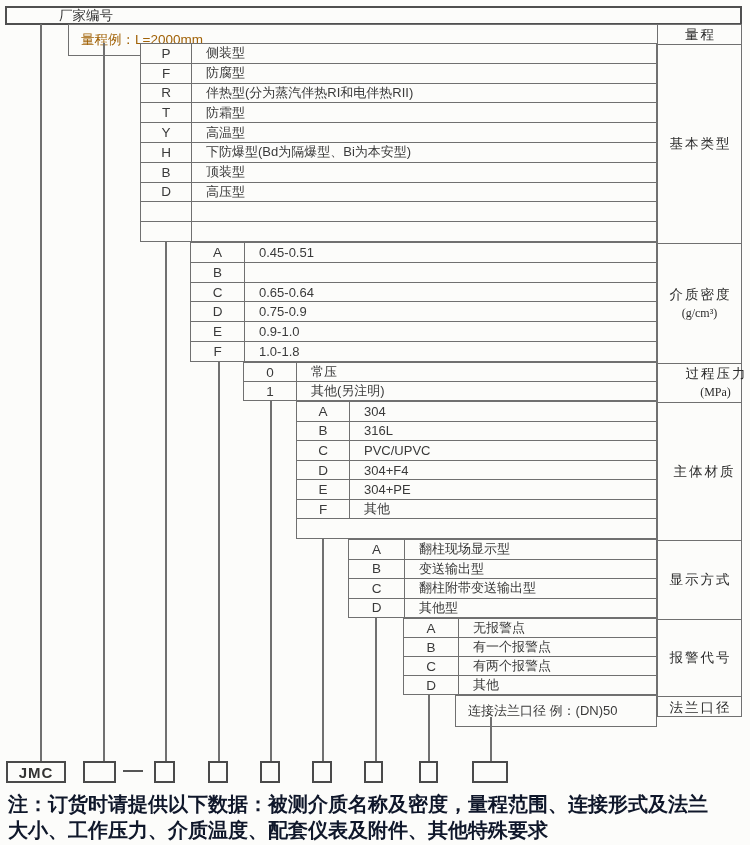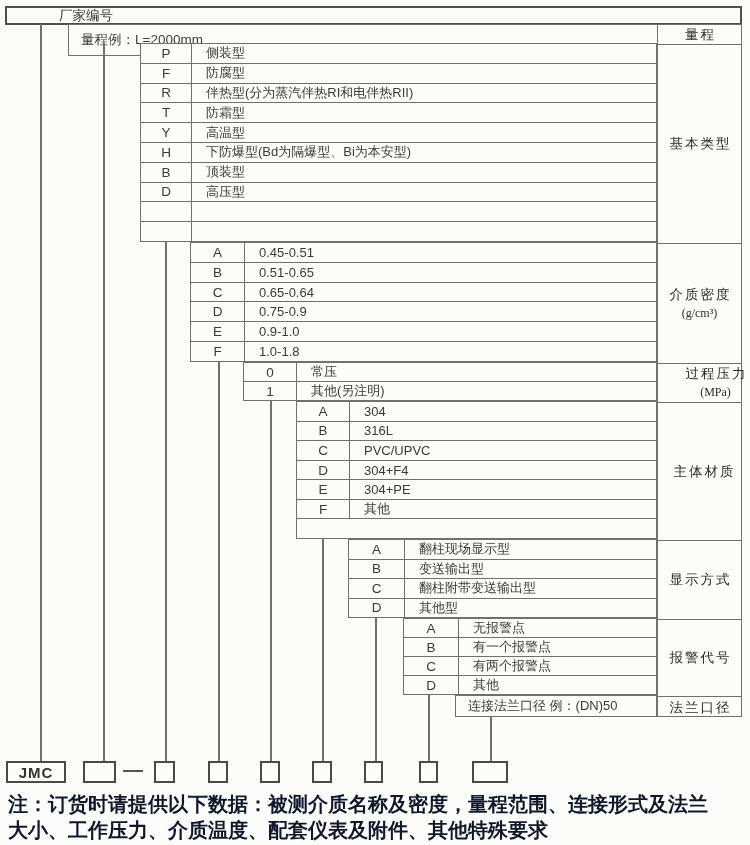--- a/index.html
+++ b/index.html
@@ -11,21 +11,21 @@
   .top-box{
     position:absolute;left:5px;top:6px;width:737px;height:19px;
     border:2px solid #4f4f4f;box-sizing:border-box;display:flex;align-items:center;
     font-size:13.5px;color:#333;background:#fcfcfa;
   }
   .top-box span{padding-left:52px;}
   
   .range-box{
     position:absolute;left:68px;top:24px;width:590px;height:32px;
     border:1px solid #707070;box-sizing:border-box;display:flex;align-items:center;
-    font-size:13.5px;color:#404040;background:#fcfcfa;
+    font-size:13.5px;color:#a16207;background:#fcfcfa;
   }
   .range-box span{padding-left:12px;}
   
   .opt-table{
     position:absolute;border:1px solid #707070;box-sizing:border-box;
     display:flex;flex-direction:column;background:#fcfcfa;
   }
   .opt-table .row{flex:1;display:flex;align-items:stretch;min-height:0;}
   .opt-table .row + .row{border-top:1px solid #707070;}
   .opt-table .code{
@@ -152,21 +152,20 @@
         <div class="desc"></div>
       </div>
     </div>
   <div class="opt-table" style="left:190px;top:242px;width:467px;height:120px;--codew:53px;">
       <div class="row">
         <div class="code">A</div>
         <div class="desc">0.45-0.51</div>
       </div>
       <div class="row">
         <div class="code">B</div>
-        <div class="desc">0.51-0.65</div>
       </div>
       <div class="row">
         <div class="code">C</div>
         <div class="desc">0.65-0.64</div>
       </div>
       <div class="row">
         <div class="code">D</div>
         <div class="desc">0.75-0.9</div>
       </div>
       <div class="row">
@@ -246,21 +245,21 @@
       </div>
       <div class="row">
         <div class="code">C</div>
         <div class="desc">有两个报警点</div>
       </div>
       <div class="row">
         <div class="code">D</div>
         <div class="desc">其他</div>
       </div>
     </div>
-  <div class="opt-table" style="left:455px;top:695px;width:202px;height:22px;">
+  <div class="opt-table" style="left:455px;top:695px;width:202px;height:32px;">
       <div class="row">
         <div class="desc full">连接法兰口径 例：(DN)50</div>
       </div>
     </div>
 
   <div class="vline" style="left:40px;top:24px;height:737px;"></div>
   <div class="vline" style="left:103px;top:43px;height:718px;"></div>
   <div class="vline" style="left:165px;top:242px;height:519px;"></div>
   <div class="vline" style="left:218px;top:362px;height:399px;"></div>
   <div class="vline" style="left:270px;top:401px;height:360px;"></div>

